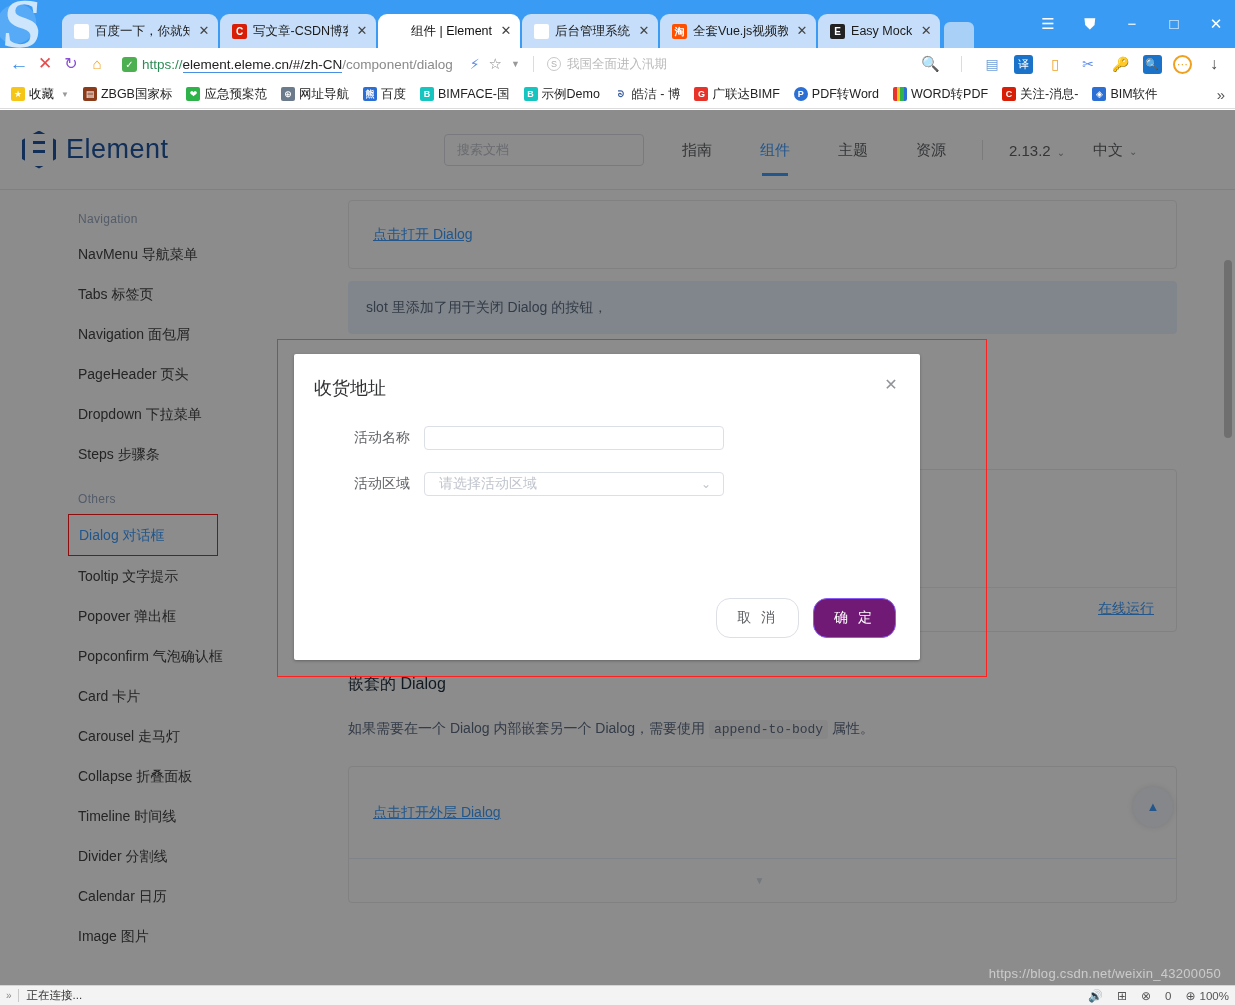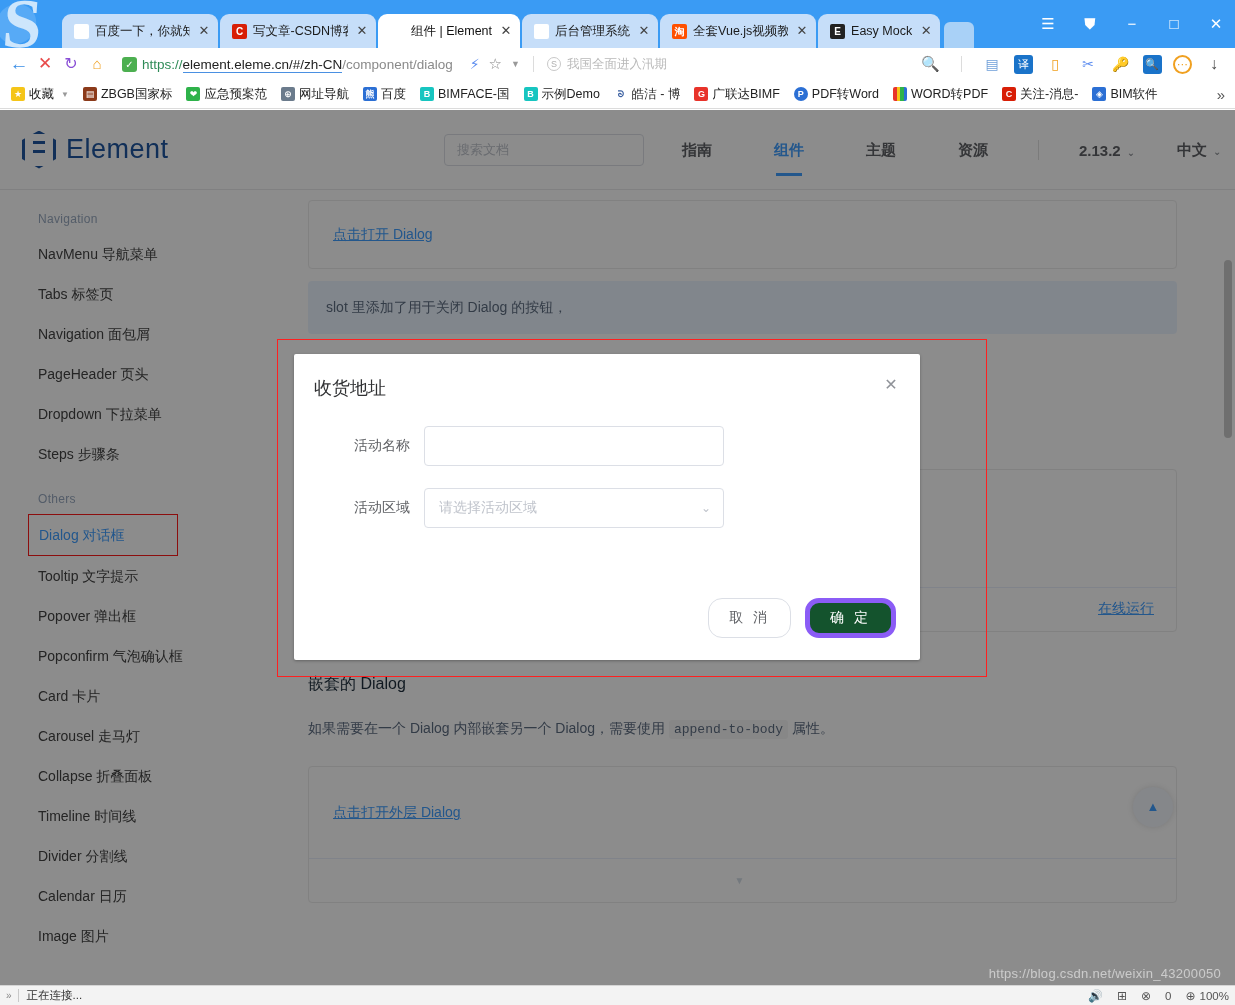--- a/index.html
+++ b/index.html
@@ -168,37 +168,38 @@
   .logo-mark::after{
     content:""; position:absolute; left:8px; top:16px; width:12px;height:3px;background:#1f56a0;
   }
   .logo-text{ font-size:27px; color:#1f56a0; letter-spacing:.5px; font-weight:400;}
   .hdr-search{
     position:absolute; left:444px; top:24px; width:200px; height:32px;
     border:1px solid #dcdfe6; border-radius:4px; padding:0 12px;
     font-size:13px; color:#c0c4cc; line-height:30px;
   }
   .hdr-nav{ position:absolute; left:660px; top:0; height:80px;
-    display:flex; align-items:center; gap:18px; font-size:15px;font-weight:bold;}
+    display:flex; align-items:center; gap:4px; font-size:15px;}
   .hdr-nav a{ color:#606266; padding:0 22px; height:80px; line-height:80px;
     text-decoration:none; position:relative;}
   .hdr-nav a.active{ color:#409eff; }
   .hdr-nav a.active::after{
     content:""; position:absolute; left:50%; transform:translateX(-50%);
     bottom:14px; width:26px; height:3px; background:#409eff;
   }
   .hdr-sep{ width:1px; height:20px; background:#e0e0e0; margin:0 10px; align-self:center;}
   .hdr-ver, .hdr-lang { color:#606266; font-size:15px; padding:0 12px; white-space:nowrap;}
   .caretd{ font-size:10px; color:#909399; margin-left:6px; }
 
   
   .body-row{ display:flex; height: 795px; }
   .sidebar{
     width: 290px; flex:0 0 290px; padding: 22px 0 0 38px;
     font-size: 14px;
+    margin-left: 40px;
   }
   .side-group{ color:#99a9bf; font-size:12px; margin: 18px 0 8px 0; letter-spacing:.3px;}
   .side-group:first-child{ margin-top:0; }
   .side-item{ color:#444; padding: 11px 0; line-height:18px; }
   .side-item.active{ color:#409eff; }
   .side-item.boxed{
     border:1px solid #ff1a1a; padding:11px 10px; margin-left:-10px;
     width: 150px;
   }
 
@@ -261,34 +262,34 @@
   .dlg-close{
     position:absolute; right:18px; top:20px; width:22px;height:22px;
     line-height:22px; text-align:center; color:#909399; font-size:16px;
   }
   .dlg-body{ padding: 16px 30px 0 30px; }
   .form-row{ display:flex; align-items:center; margin-bottom: 22px; }
   .form-label{
     width: 100px; flex:0 0 100px; text-align:right; padding-right:14px;
     font-size:14px; color:#606266;
   }
-  .form-ctrl{ width: 300px; height:40px; border:1px solid #dcdfe6;
+  .form-ctrl{ width: 300px; height:24px; border:1px solid #dcdfe6;
     border-radius:4px; background:#fff; display:flex; align-items:center;
     padding: 0 14px; font-size:14px; color:#c0c4cc; position:relative;}
   .form-ctrl .sel-caret{ position:absolute; right:12px; color:#c0c4cc; font-size:12px;}
   .dlg-foot{
     position:absolute; right:24px; bottom:22px; display:flex; gap:14px;
   }
   .btn{
     height:40px; min-width:76px; padding: 0 20px; border-radius:14px;
     font-size:14px; display:flex; align-items:center; justify-content:center;
     letter-spacing:3px;
   }
   .btn-default{ border:1px solid #dcdfe6; color:#606266; background:#fff; }
-  .btn-primary{ background:#14532d; color:#fff; border:5px solid #8b5cf6; }
+  .btn-primary{ background:#701a75; color:#fff; border:1px solid #8b5cf6; }
 
   
   .statusbar{
     position:absolute; left:0; bottom:0; width:1235px; height:20px;
     background:#f3f3f3; border-top:1px solid #d5d5d5;
     display:flex; align-items:center; font-size:11.5px; color:#333;
     padding: 0 6px; z-index:80;
   }
   .sb-arrow{ color:#888; font-size:10px; margin-right:6px;}
   .sb-sep{ width:1px; height:13px; background:#c9c9c9; margin-right:8px;}

